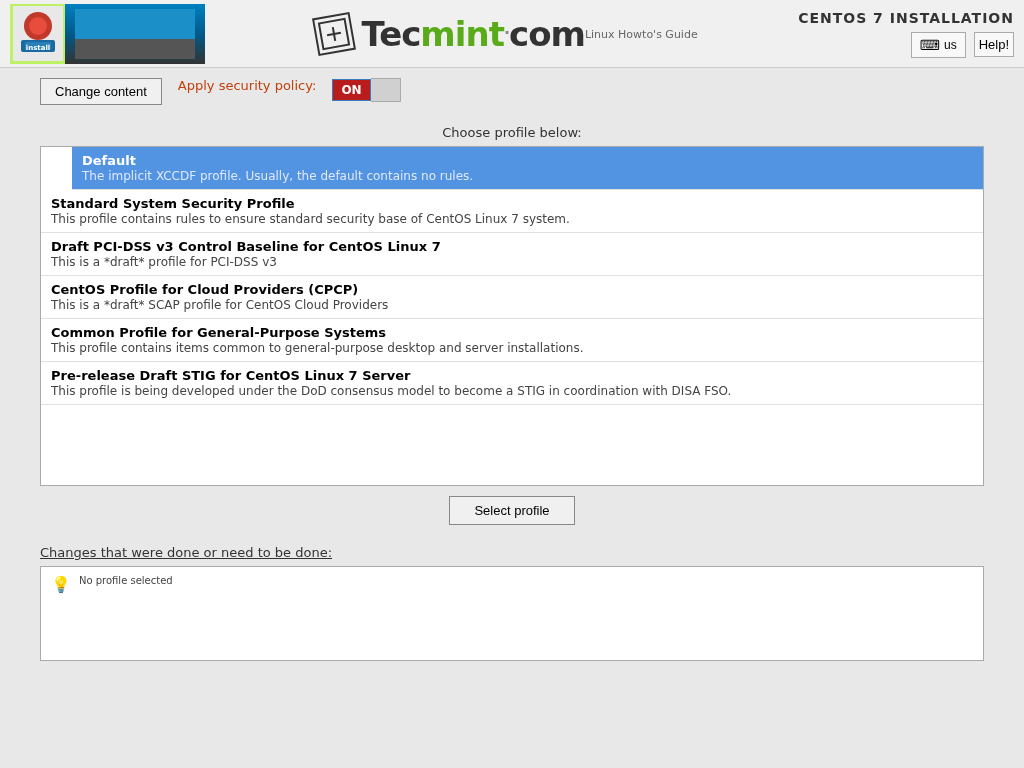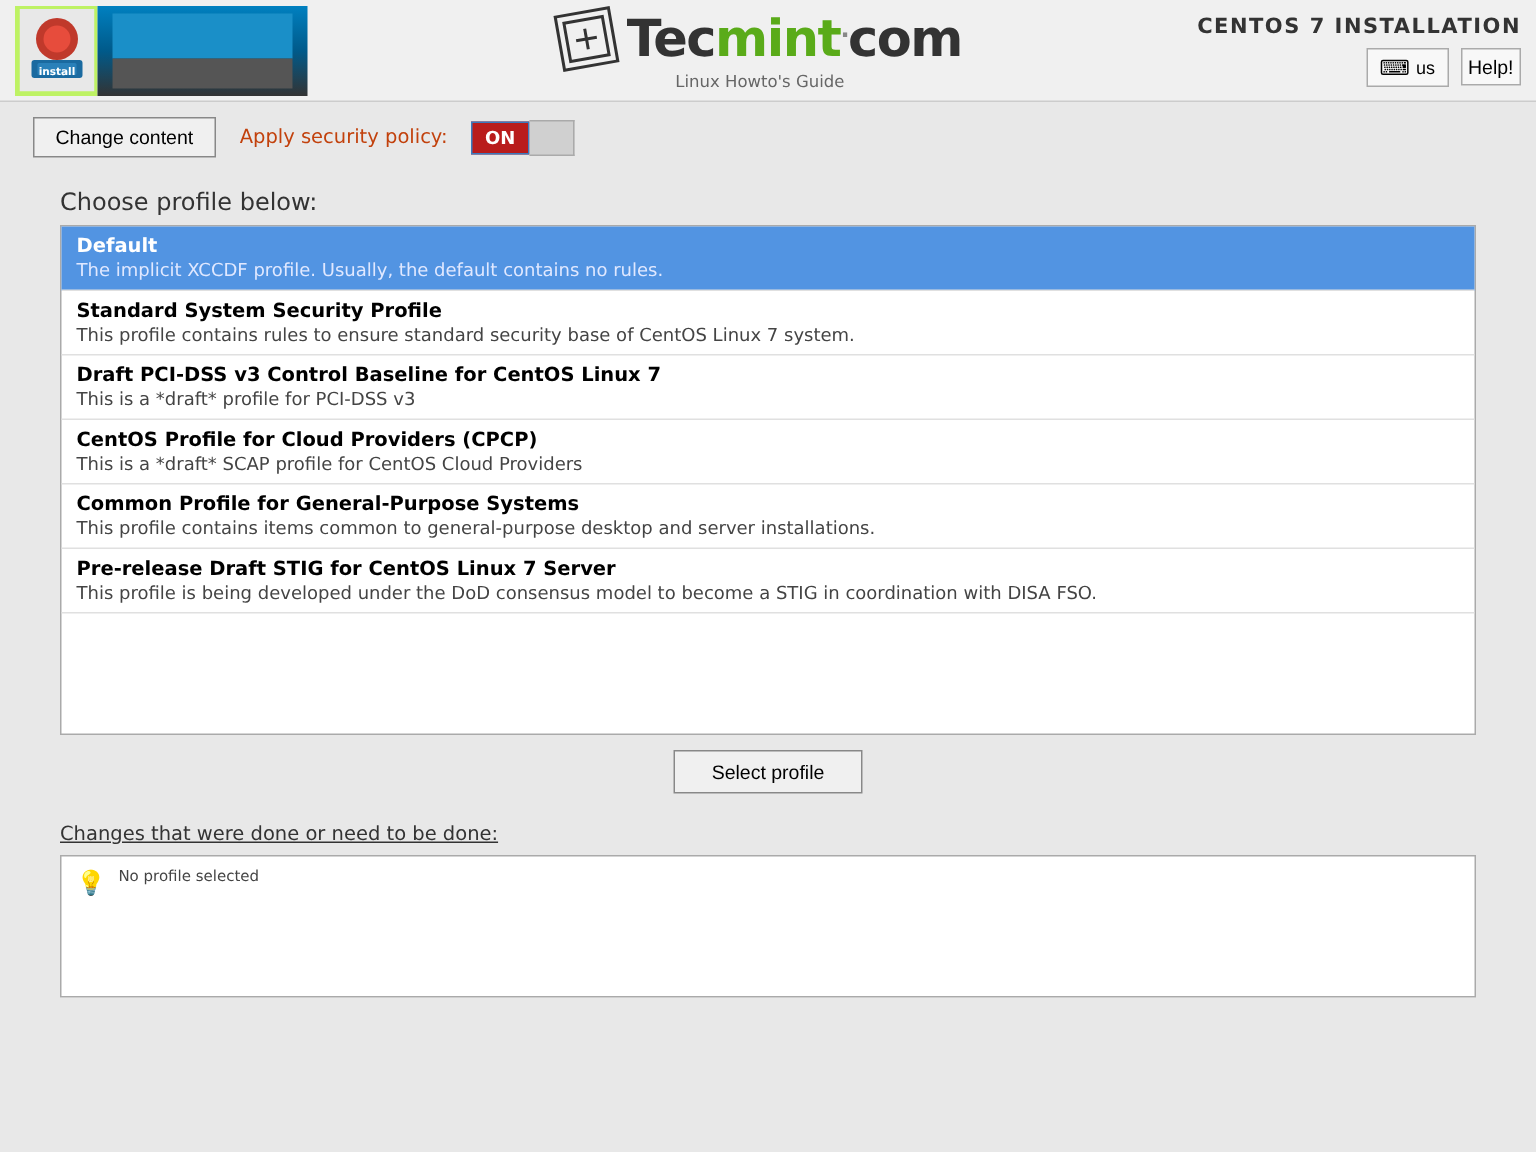--- a/index.html
+++ b/index.html
@@ -55,21 +55,21 @@
     }
     .logo-banner-bottom {
       width: 120px;
       height: 20px;
       background: #555;
     }
 
     .header-center {
       flex: 1;
       display: flex;
-      flex-direction: column;
+      flex-direction: row;
       align-items: center;
       justify-content: center;
     }
     .tecmint-logo {
       display: flex;
       align-items: center;
       gap: 8px;
     }
     .tecmint-icon {
       width: 38px;
@@ -122,22 +122,22 @@
       border: 1px solid #aaa;
       background: #f8f8f8;
       padding: 4px 4px;
       font-size: 13px;
       cursor: pointer;
     }
 
     
     .toolbar {
       display: flex;
-      align-items: center;
-      padding: 10px 22px;
+      align-items: flex-start;
+      padding: 10px 40px;
       background: #e8e8e8;
       gap: 16px;
     }
     .change-content-btn {
       border: 1px solid #888;
       background: #f0f0f0;
       padding: 5px 14px;
       font-size: 13px;
       cursor: pointer;
     }
@@ -163,41 +163,43 @@
       height: 24px;
       border: 1px solid #aaa;
       border-left: none;
     }
 
     
     .main {
       padding: 0 40px;
     }
     .choose-label {
-      font-size: 16px;
+      font-size: 13px;
       color: #333;
       padding: 10px 0 6px 0;
+      text-align: center;
     }
 
     
     .profile-list {
       border: 1px solid #aaa;
       background: white;
     }
     .profile-item {
       padding: 6px 10px;
       border-bottom: 1px solid #e0e0e0;
       cursor: pointer;
     }
     .profile-item:last-child {
       border-bottom: none;
     }
     .profile-item.selected {
       background: #5294e2;
       color: white;
+      margin-left: 31px;
     }
     .profile-item.selected .profile-desc {
       color: #e0e8ff;
     }
     .profile-name {
       font-weight: bold;
       font-size: 13px;
     }
     .profile-desc {
       font-size: 12px;

